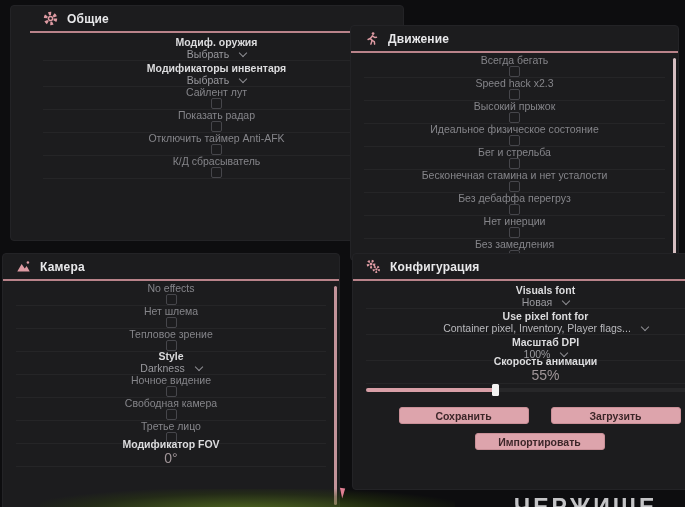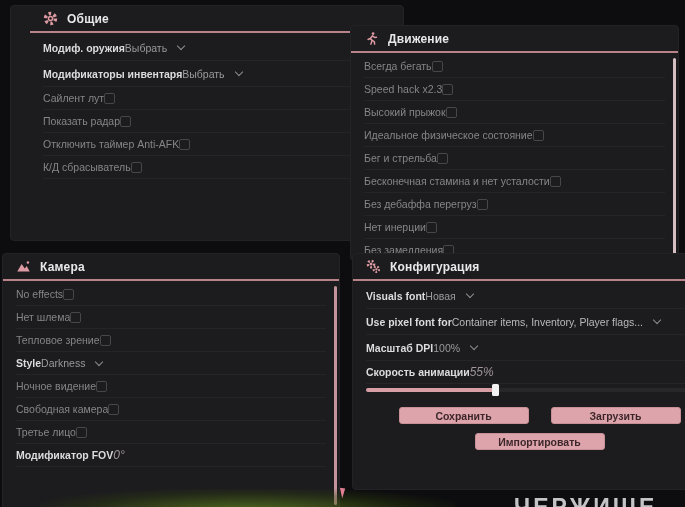--- a/index.html
+++ b/index.html
@@ -34,22 +34,23 @@
   .phead .ptitle {
     color:#e8e8ea; font-size:12px; font-weight:700; letter-spacing:.2px;
   }
   .picon { width:15px; height:15px; display:inline-flex; align-items:center; justify-content:center; }
   .picon svg { width:15px; height:15px; }
 
   .rows { padding:2px 13px 0 13px; position:relative; }
 
   .row {
     height:23px;
-    display:flex; align-items:center; justify-content:flex-start;
+    display:flex; align-items:center; justify-content:flex-end;
     border-bottom:1px solid rgba(255,255,255,0.045);
+    flex-direction:column;
   }
   .row.tall { height:26px; }
   .row .lbl { color:#85858a; font-size:10.5px; }
   .row.em .lbl { color:#dcdcde; font-weight:700; font-size:10.5px; }
 
   .cb {
     width:11px; height:11px;
     border:1px solid #46464b; border-radius:2px;
     background:transparent;
     flex:0 0 auto;
@@ -59,21 +60,21 @@
   .ddv { color:#9a9a9f; font-size:10.5px; }
   .ddv.bright { color:#b9b9bd; }
   .chev {
     width:6px; height:6px;
     border-right:1.5px solid #8e8e93;
     border-bottom:1.5px solid #8e8e93;
     transform:rotate(45deg);
     display:inline-block;
     margin-left:11px; margin-top:-3px;
   }
-  .val { color:#a09598; font-size:12px;font-style:italic; }
+  .val { color:#a09598; font-size:14px; }
 
   .track {
     position:relative;
     height:4px; margin:4px 0 6px 0;
     background:rgba(255,255,255,0.05);
     border-radius:2px;
   }
   .fill { position:absolute; left:0; top:0; bottom:0; background:#d89fa7; border-radius:2px; }
   .handle {
     position:absolute; top:-4px;
@@ -294,21 +295,21 @@
         <div class="row em tall">
           <span class="lbl">Visuals font</span>
           <span class="dd">
             <span class="ddv">Новая</span>
             <span class="chev"></span>
           </span>
         </div>
         <div class="row em tall">
           <span class="lbl">Use pixel font for</span>
           <span class="dd">
-            <span class="ddv bright">Container items, Inventory, Player flags...</span>
+            <span class="ddv bright">Container pixel, Inventory, Player flags...</span>
             <span class="chev"></span>
           </span>
         </div>
         <div class="row em tall">
           <span class="lbl">Масштаб DPI</span>
           <span class="dd">
             <span class="ddv">100%</span>
             <span class="chev"></span>
           </span>
         </div>

